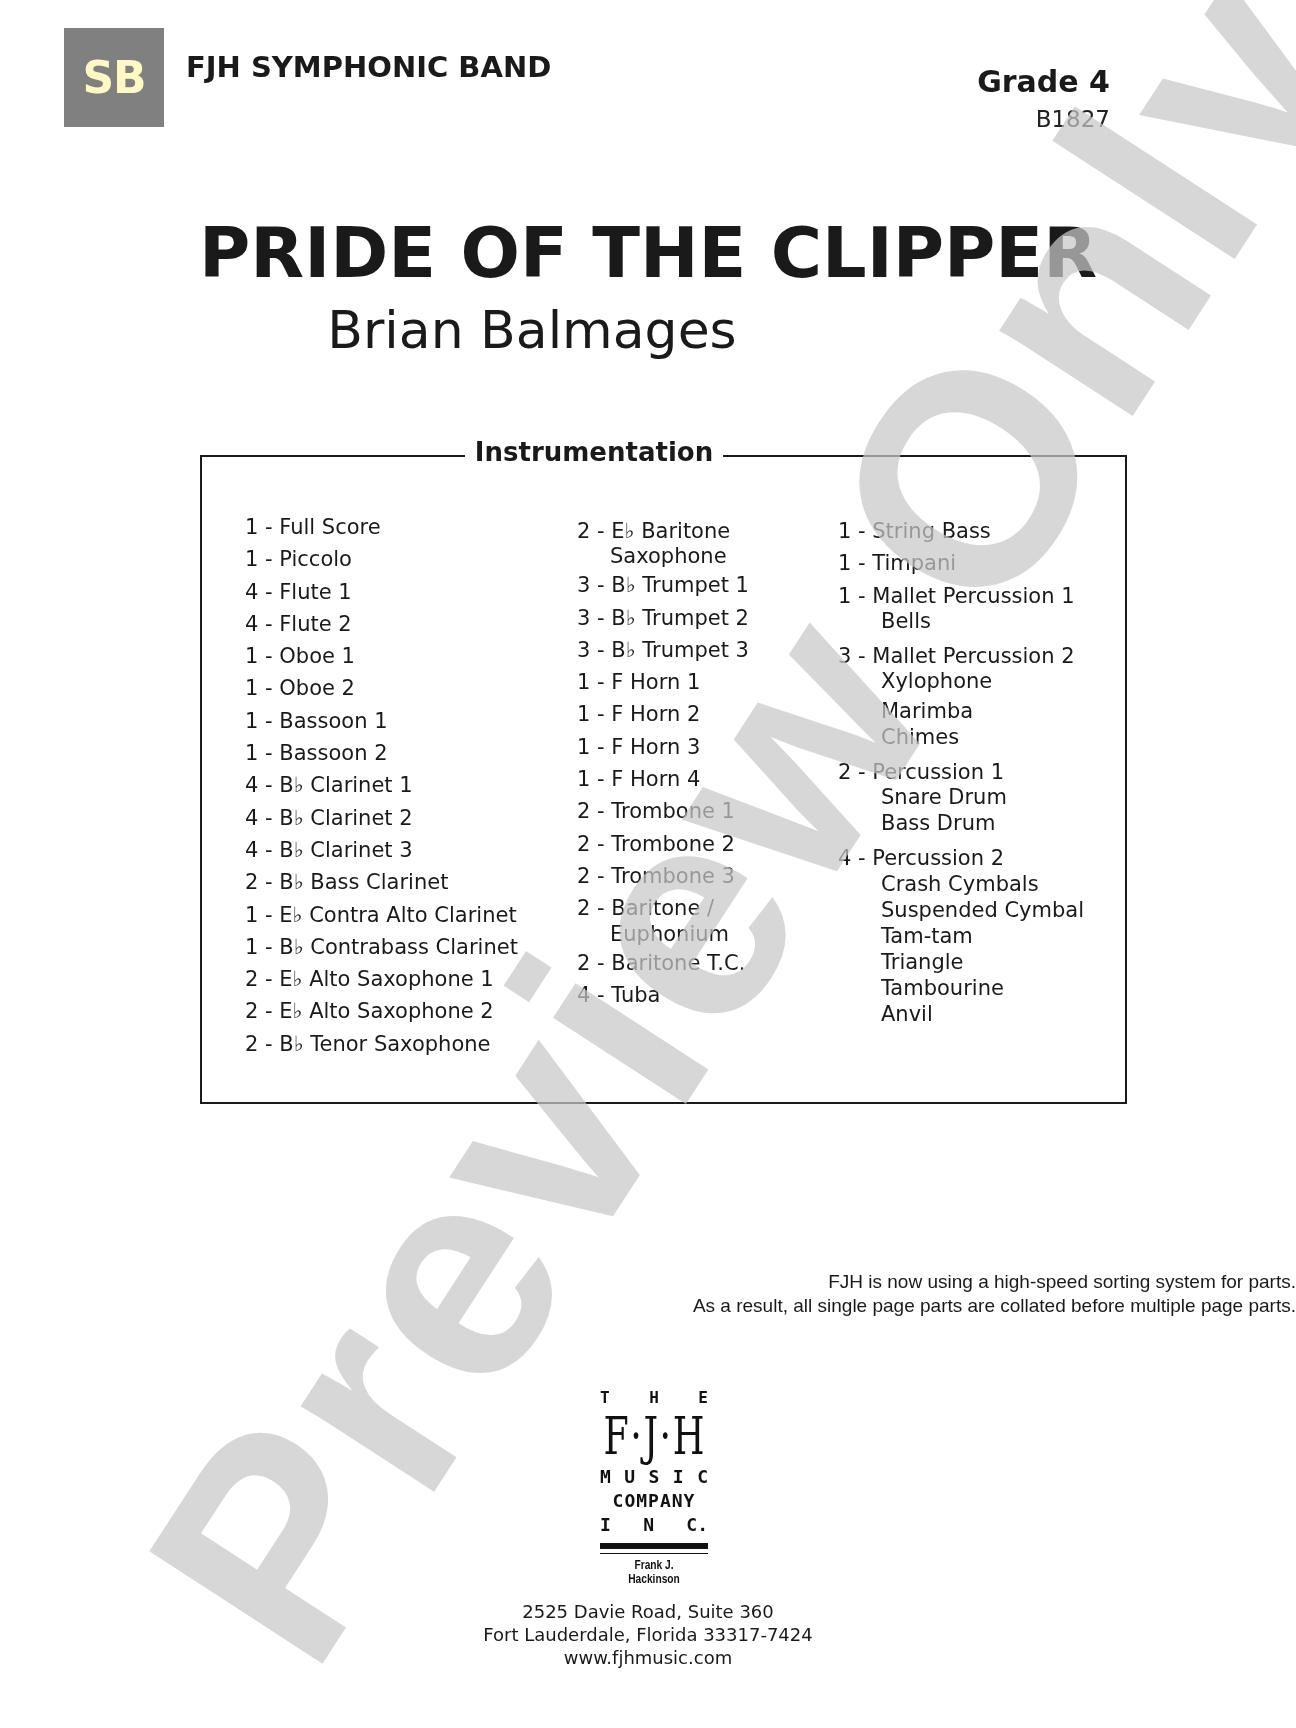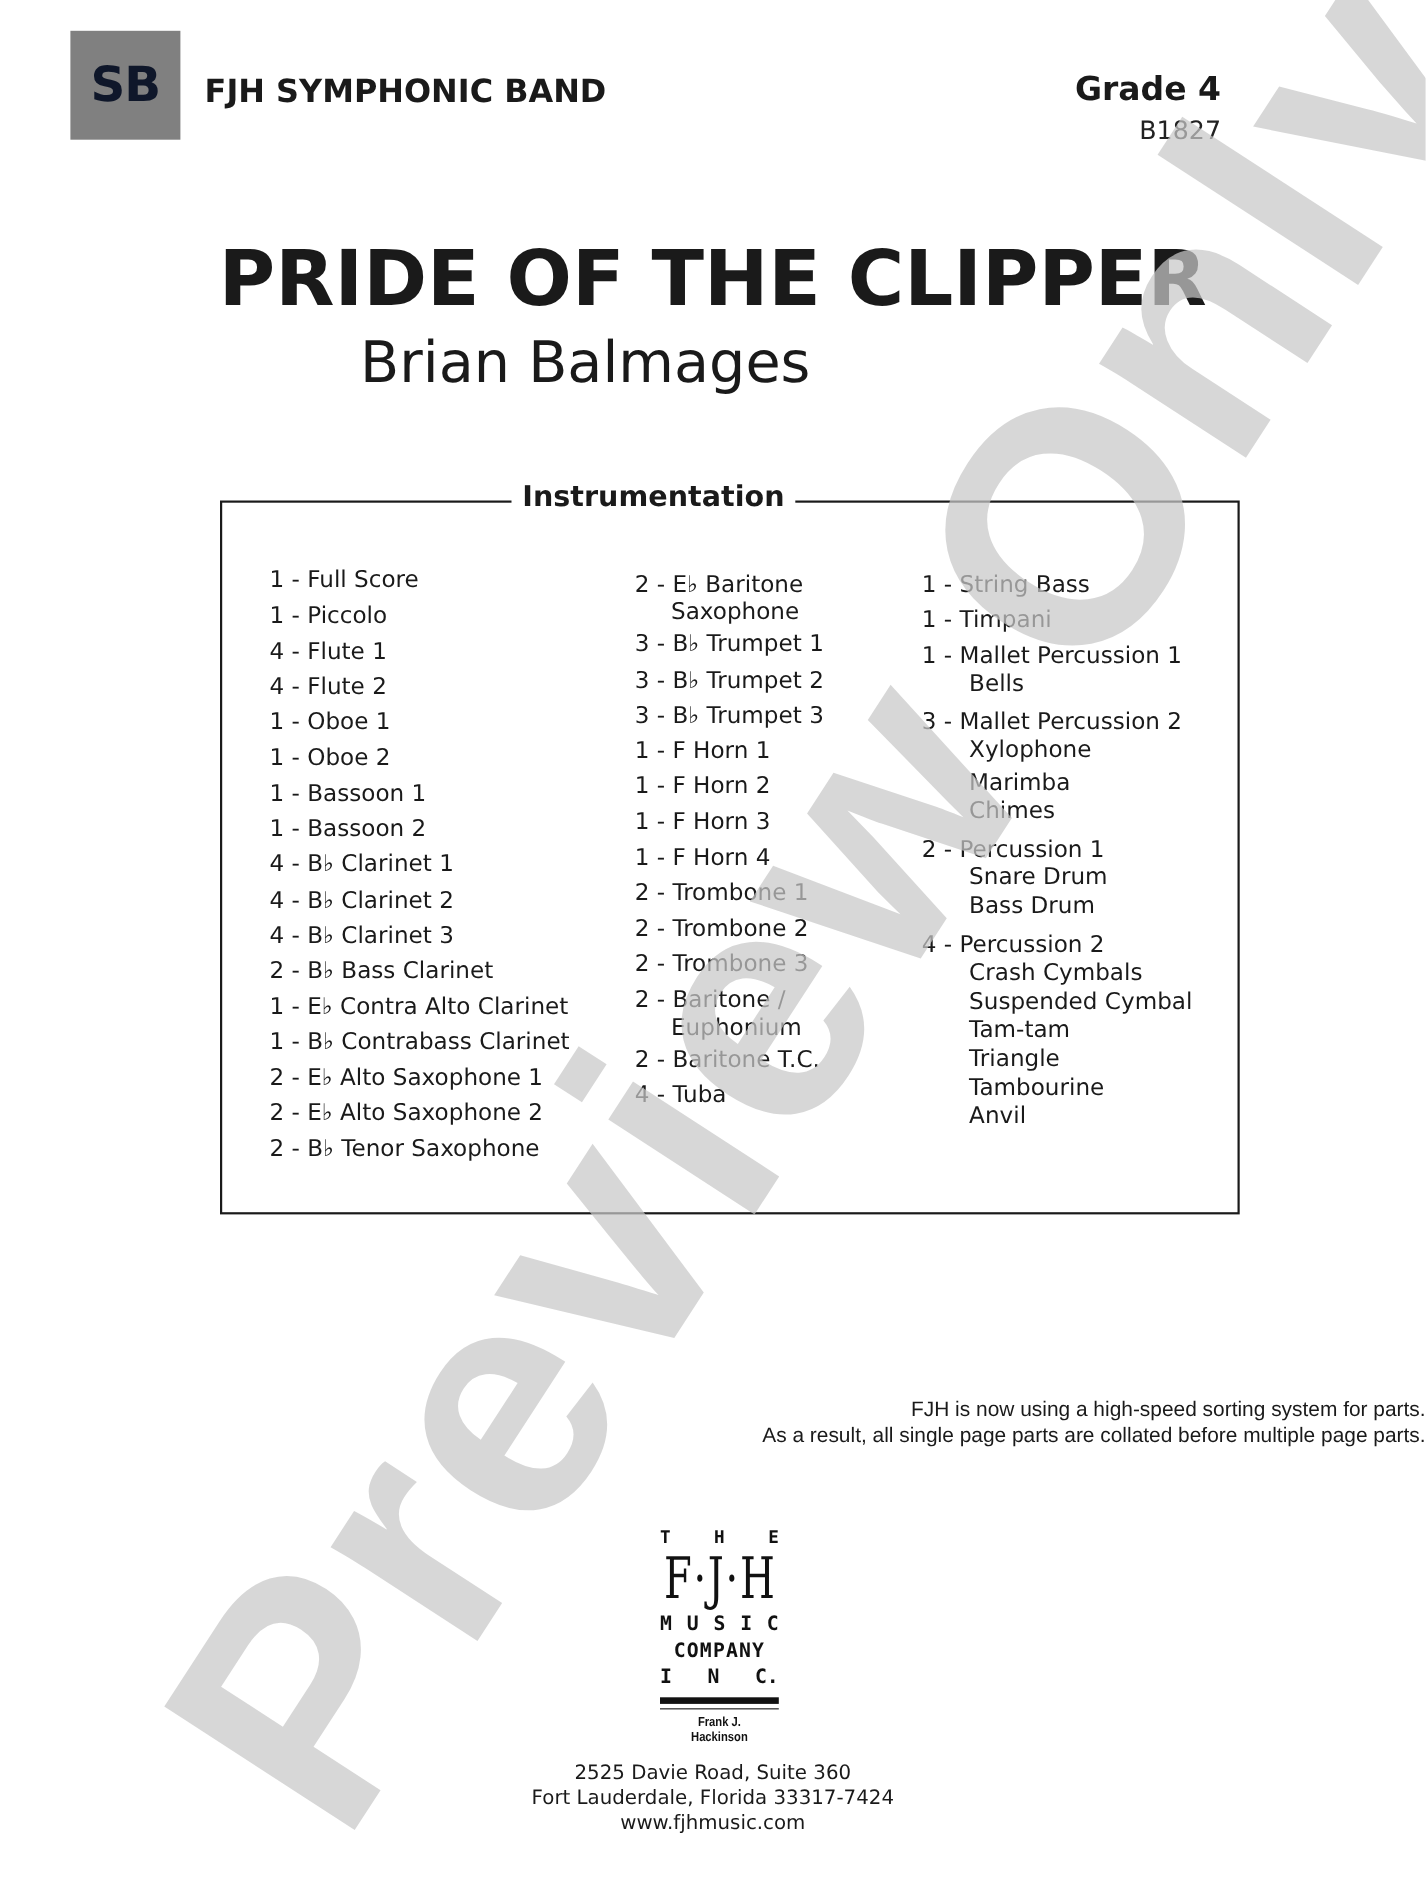--- a/index.html
+++ b/index.html
@@ -6,26 +6,26 @@
   body {
     width: 1296px; height: 1728px; position: relative; overflow: hidden;
     background: #ffffff; color: #1a1a1a;
     font-family: "DejaVu Sans", "Liberation Sans", sans-serif;
   }
   .abs { position: absolute; }
 
   
   .series-badge {
     left: 64px; top: 28px; width: 100px; height: 99px;
-    background: #808080; color: #0f172a;
+    background: #808080; color: #fef9c3;
     display: flex; align-items: center; justify-content: center;
     font-weight: bold; font-size: 44px; letter-spacing: -1px;
   }
   .series-name {
-    left: 186px; top: 66px; font-size: 29px; font-weight: bold; letter-spacing: 0px;
+    left: 186px; top: 50px; font-size: 29px; font-weight: bold; letter-spacing: 0px;
   }
   .grade {
     right: 186px; top: 64px; font-size: 30px; font-weight: bold; text-align: right;
   }
   .catalog {
     right: 186px; top: 106px; font-size: 23px; text-align: right; color: #222;
   }
 
   
   .title {

